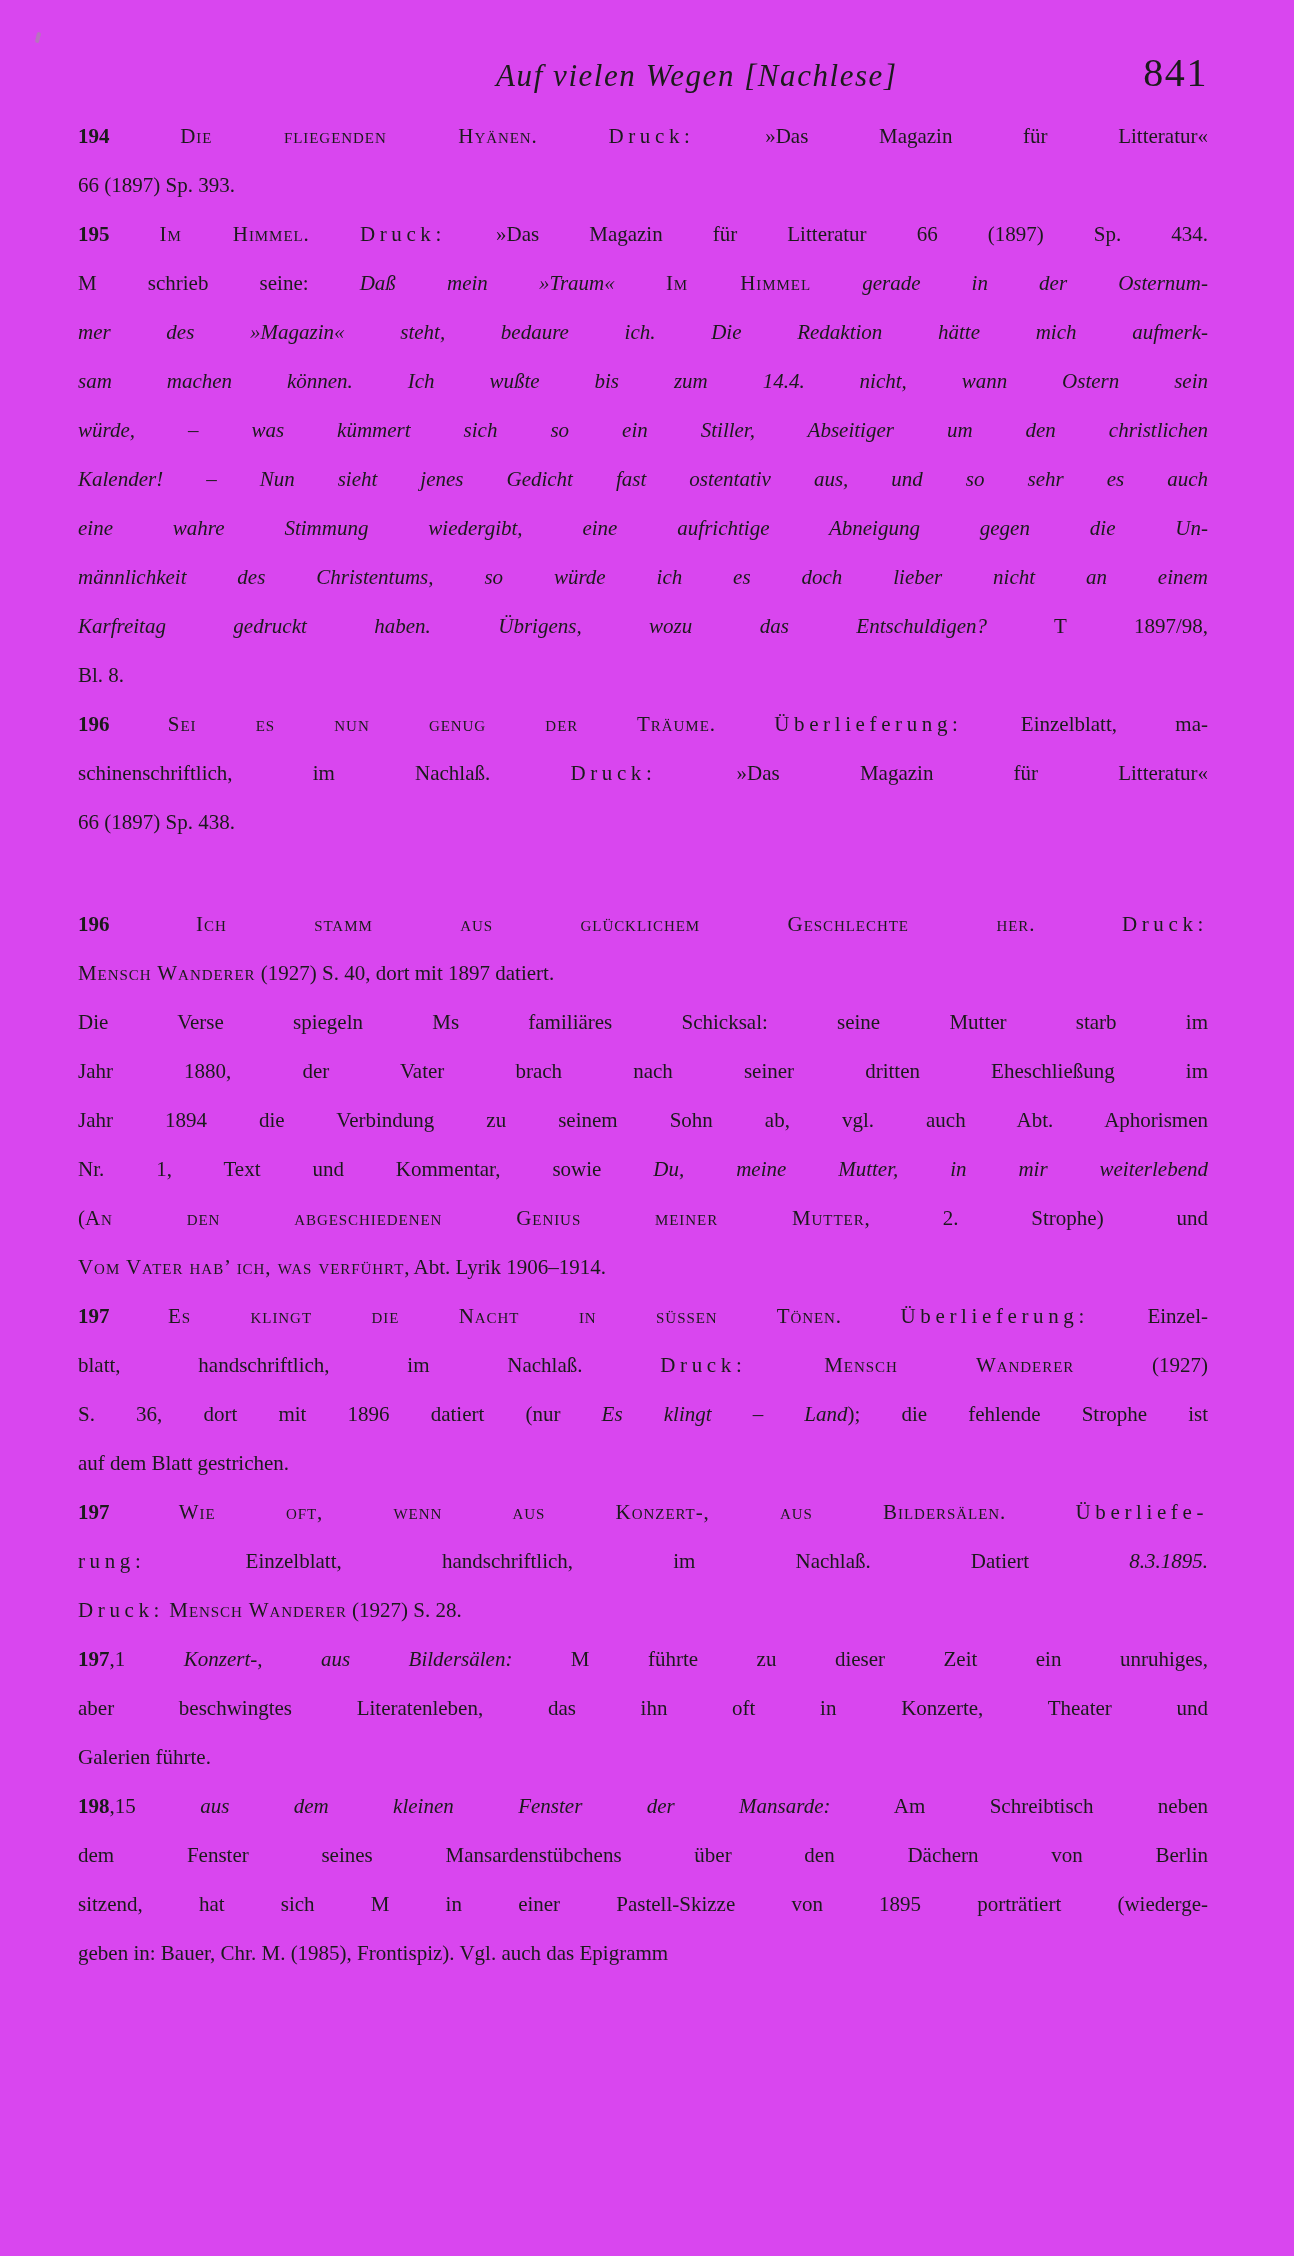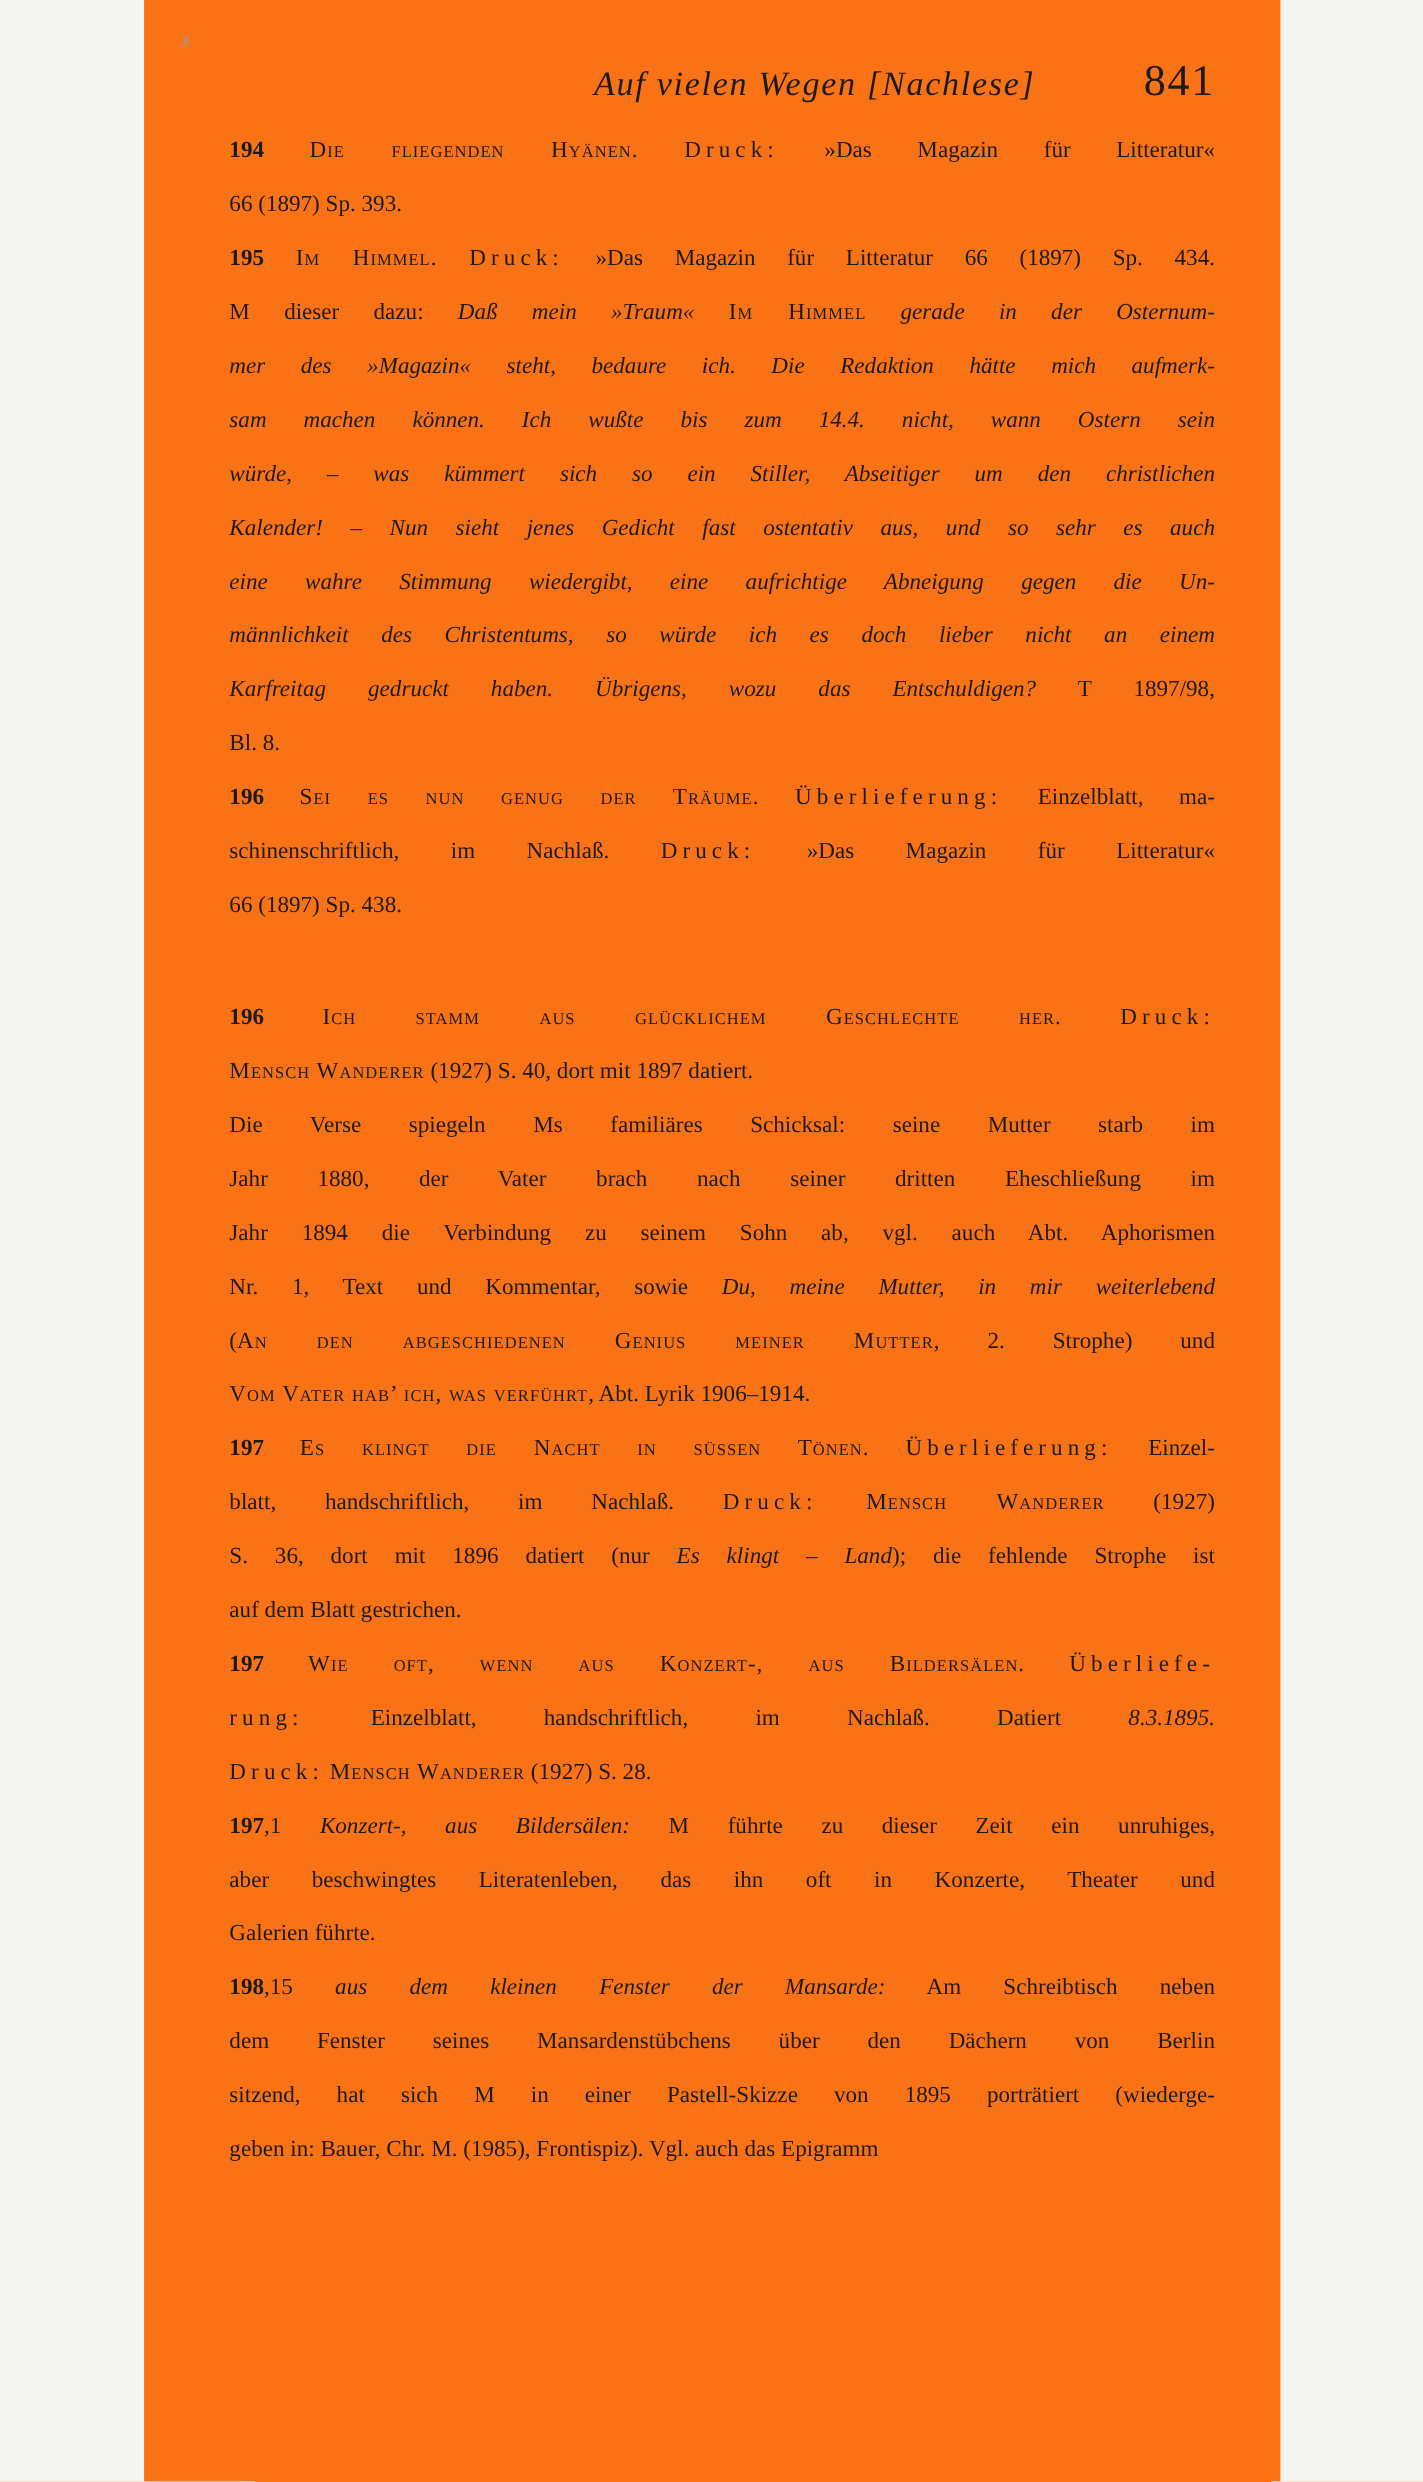--- a/index.html
+++ b/index.html
@@ -1,24 +1,24 @@
 <!DOCTYPE html>
 <html><head>
 <meta charset="utf-8">
 <style>
   html,body { margin:0; padding:0; background:#f4f4f1; }
   .page {
     position:relative;
-    width:1033px; height:2256px;
+    width:1294px; height:2256px;
     margin:0 auto;
-    background:#f97316;
+    background:#d946ef;
     color:#1b1b1b;
     font-family:"Liberation Serif", "DejaVu Serif", serif;
     box-sizing:border-box;
-    padding:48px 59px 0 78px;
+    padding:48px 86px 0 78px;
     overflow:hidden;
   }
   .running-head {
     display:flex; align-items:baseline;
     font-size:31px; line-height:49px;
     margin-bottom:12px;
     white-space:nowrap;
   }
   .rh-title { font-style:italic; margin-left:37%; letter-spacing:0.05em; }
   .rh-num { margin-left:auto; font-size:40px; letter-spacing:0.04em; }
@@ -47,21 +47,21 @@
     <span class="rh-title">Auf vielen Wegen [Nachlese]</span>
     <span class="rh-num">841</span>
   </div>
   <div class="text-block" id="text-block">
       <div class="para">
         <div class="line just"><span class="seg-n">194 </span><span class="seg-c">Die fliegenden Hyänen.</span><span class="seg-p"> </span><span class="seg-d">Druck:</span><span class="seg-p"> »Das Magazin für Litteratur«</span></div>
         <div class="line"><span class="seg-p">66 (1897) Sp. 393.</span></div>
       </div>
       <div class="para">
         <div class="line just"><span class="seg-n">195 </span><span class="seg-c">Im Himmel.</span><span class="seg-p"> </span><span class="seg-d">Druck:</span><span class="seg-p"> »Das Magazin für Litteratur 66 (1897) Sp. 434.</span></div>
-        <div class="line just"><span class="seg-p">M dieser dazu: </span><span class="seg-i">Daß mein »Traum« </span><span class="seg-c">Im Himmel</span><span class="seg-i"> gerade in der Osternum-</span></div>
+        <div class="line just"><span class="seg-p">M schrieb seine: </span><span class="seg-i">Daß mein »Traum« </span><span class="seg-c">Im Himmel</span><span class="seg-i"> gerade in der Osternum-</span></div>
         <div class="line just"><span class="seg-i">mer des »Magazin« steht, bedaure ich. Die Redaktion hätte mich aufmerk-</span></div>
         <div class="line just"><span class="seg-i">sam machen können. Ich wußte bis zum 14.4. nicht, wann Ostern sein</span></div>
         <div class="line just"><span class="seg-i">würde, – was kümmert sich so ein Stiller, Abseitiger um den christlichen</span></div>
         <div class="line just"><span class="seg-i">Kalender! – Nun sieht jenes Gedicht fast ostentativ aus, und so sehr es auch</span></div>
         <div class="line just"><span class="seg-i">eine wahre Stimmung wiedergibt, eine aufrichtige Abneigung gegen die Un-</span></div>
         <div class="line just"><span class="seg-i">männlichkeit des Christentums, so würde ich es doch lieber nicht an einem</span></div>
         <div class="line just"><span class="seg-i">Karfreitag gedruckt haben. Übrigens, wozu das Entschuldigen?</span><span class="seg-p"> T 1897/98,</span></div>
         <div class="line"><span class="seg-p">Bl. 8.</span></div>
       </div>
       <div class="para">

